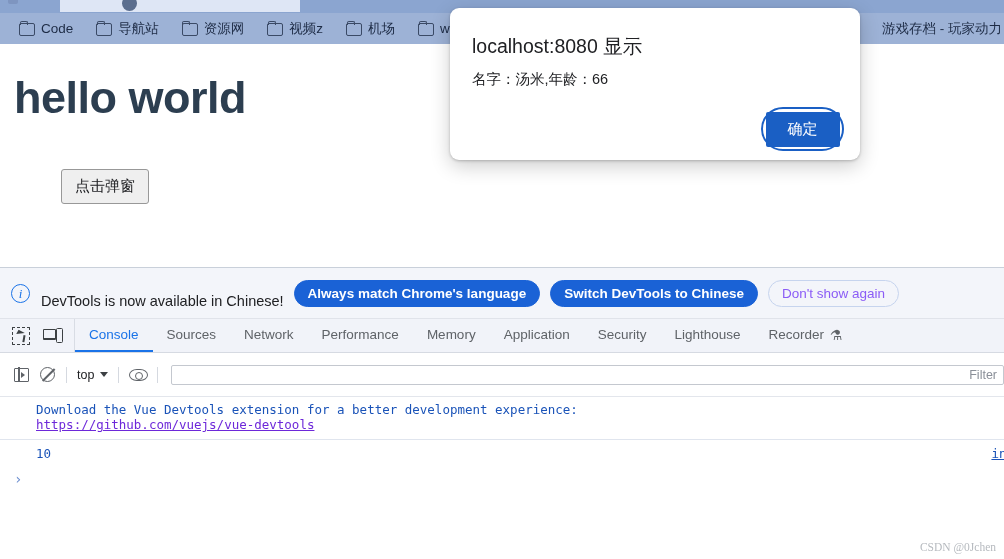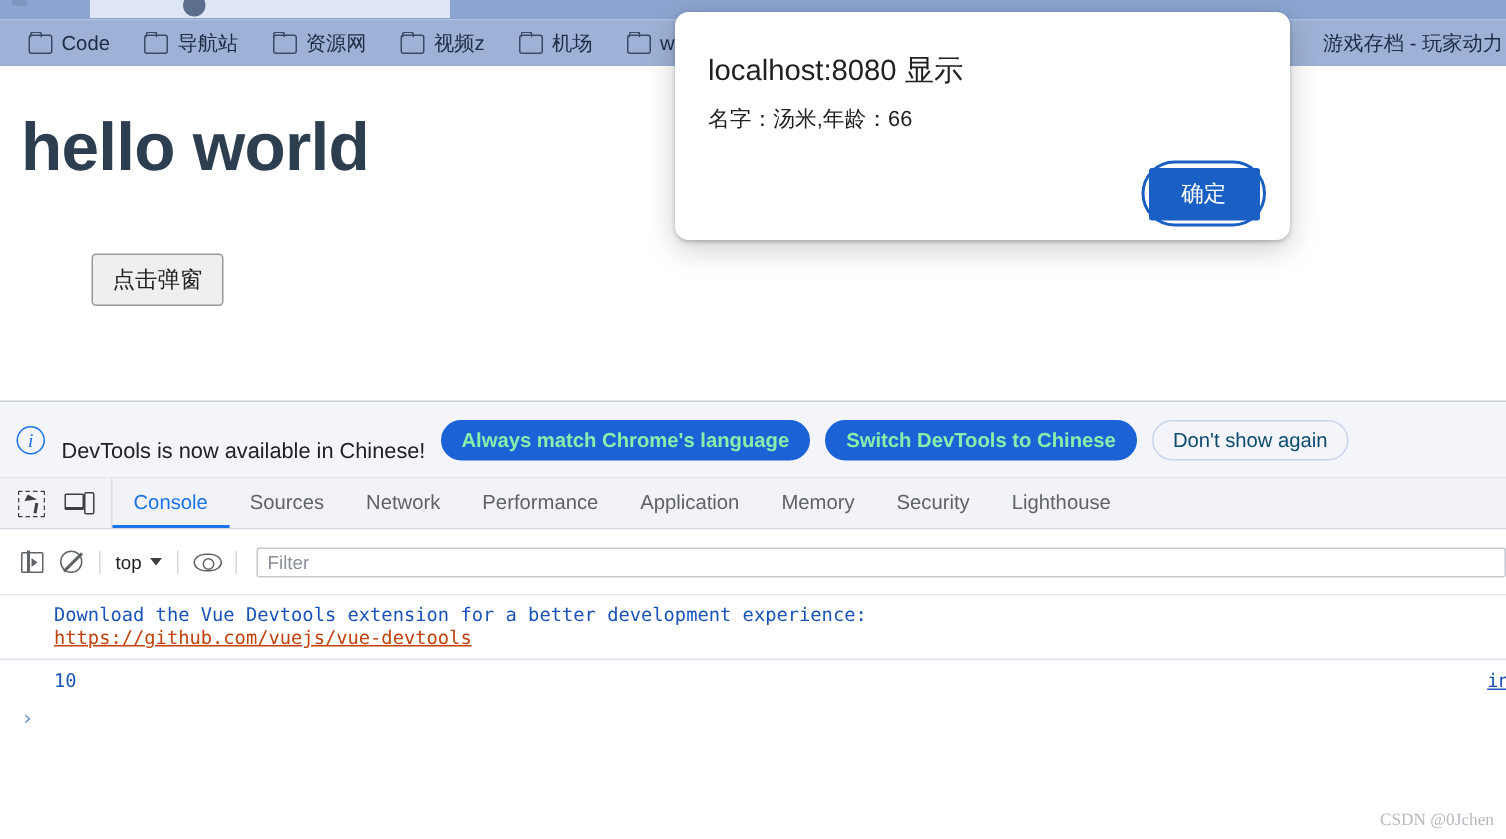--- a/index.html
+++ b/index.html
@@ -145,22 +145,22 @@
   .notice-text {
     margin-left: 11px; font-size: 14.5px; color: #202124; white-space: nowrap; margin-top: 16px;
   }
   .pill {
     margin-left: 10px; white-space: nowrap;
     border-radius: 14px; font-size: 13.5px;
     padding: 5px 13px; cursor: pointer;
     font-family: "Liberation Sans", "DejaVu Sans", sans-serif;
     border: 1px solid transparent;
   }
-  .pill.primary { background: #1a62d6; color: #86efac; font-weight: bold; border-color: #1a62d6; }
-  .pill.ghost { background: transparent; color: #0c4a6e; border-color: #c6d4ee; }
+  .pill.primary { background: #1a62d6; color: #ffffff; font-weight: bold; border-color: #1a62d6; }
+  .pill.ghost { background: transparent; color: #8b5cf6; border-color: #c6d4ee; }
 
   .dt-tabs {
     position: relative; height: 34px;
     background: #f1f3f9;
     border-bottom: 1px solid #d6dae2;
     display: flex; align-items: stretch;
     overflow: hidden;
   }
   .dt-tool-icons {
     display: flex; align-items: center; gap: 13px;
@@ -221,35 +221,36 @@
                       border-radius: 50% / 60%; }
   .icon-eye::after { content:""; position:absolute; left:6.5px; top:3px; width:6px; height:6px;
                      border:1.6px solid #5f6368; border-radius:50%; }
   .filter-input {
     flex: 1; height: 20px; margin-left: 7px; margin-right: 0;
     border: 1px solid #c4c8cf; border-radius: 2px;
     background: #fff; color: #202124;
     font-size: 12.5px; padding: 0 6px;
     font-family: "Liberation Sans", "DejaVu Sans", sans-serif;
     outline: none;
+    text-align: right;
   }
   .filter-input::placeholder { color: #8a8f98; }
 
   .console-body {
     position: relative;
     height: 172px;
     background: #ffffff;
     font-family: "DejaVu Sans Mono", "Liberation Mono", monospace;
     font-size: 12.5px;
     overflow: hidden;
   }
   .console-row { position: relative; padding: 2px 0 2px 36px; color: #1a53b8; }
   .console-row.msg { padding-top: 5px; }
   .console-line { white-space: nowrap; }
-  .console-link { color: #c2410c; text-decoration: underline; cursor: pointer; }
+  .console-link { color: #6d28d9; text-decoration: underline; cursor: pointer; }
   .console-divider { height: 1px; background: #e0e5ee; margin: 5px 0 0 0; }
   .console-row.value { padding-top: 6px; }
   .src-link {
     position: absolute; right: -10px; top: 6px;
     color: #1a53b8; text-decoration: underline; cursor: pointer;
     white-space: nowrap;
   }
   .prompt-row { position: relative; padding: 8px 0 2px 36px; }
   .prompt-caret {
     position: absolute; left: 14px; top: 8px;
@@ -332,24 +333,28 @@
         </span>
         <span class="icon-device">
           <span class="scr"></span>
             <span class="phone"></span>
         </span>
       </div>
       <div class="dt-tab active">Console</div>
       <div class="dt-tab">Sources</div>
       <div class="dt-tab">Network</div>
       <div class="dt-tab">Performance</div>
+      <div class="dt-tab">Memory</div>
       <div class="dt-tab">Application</div>
-      <div class="dt-tab">Memory</div>
       <div class="dt-tab">Security</div>
       <div class="dt-tab">Lighthouse</div>
+      <div class="dt-tab">
+        <span>Recorder</span>
+        <span class="flask-icon">⚗</span>
+      </div>
     </div>
 
     <div class="dt-console-toolbar">
       <span class="tb-btn">
           <span class="icon-sidebar"></span>
         </span>
       <span class="tb-btn">
           <span class="icon-clear"></span>
         </span>
       <span class="tb-sep"></span>

